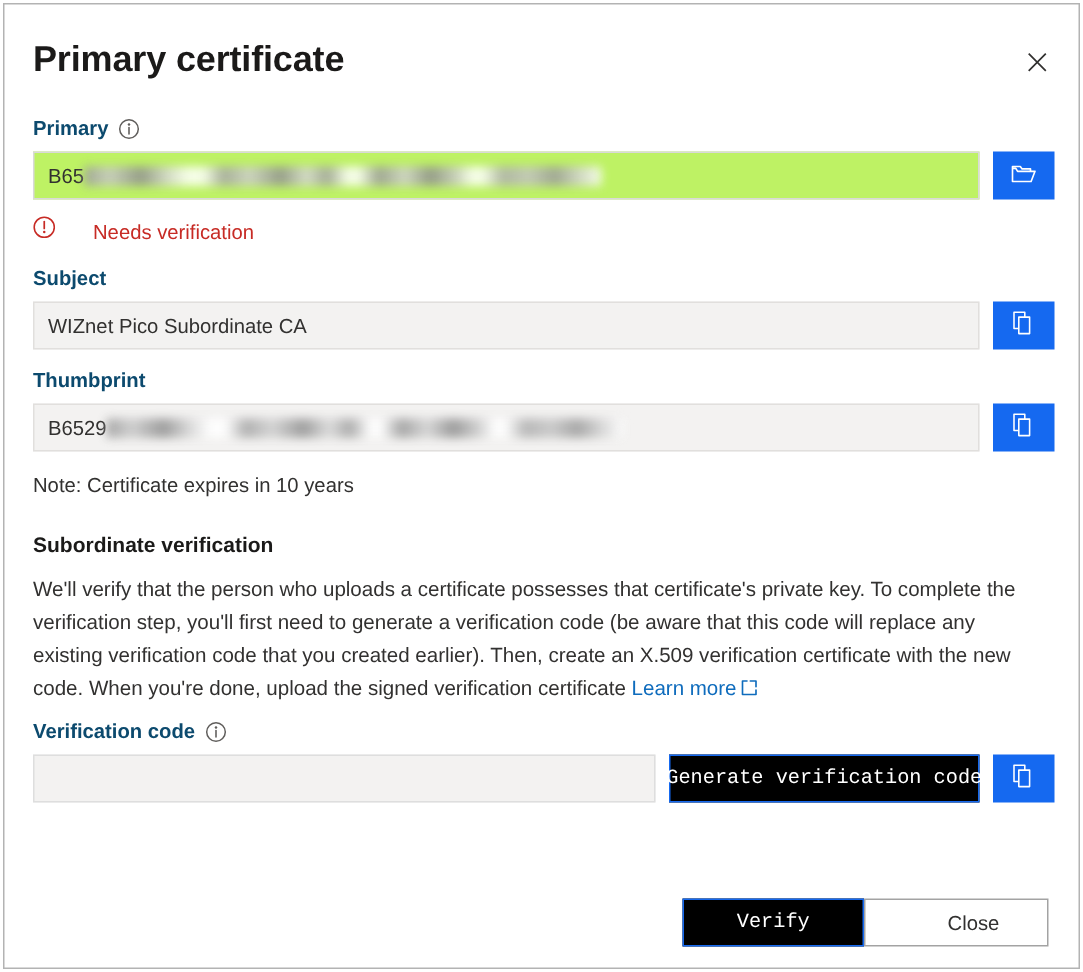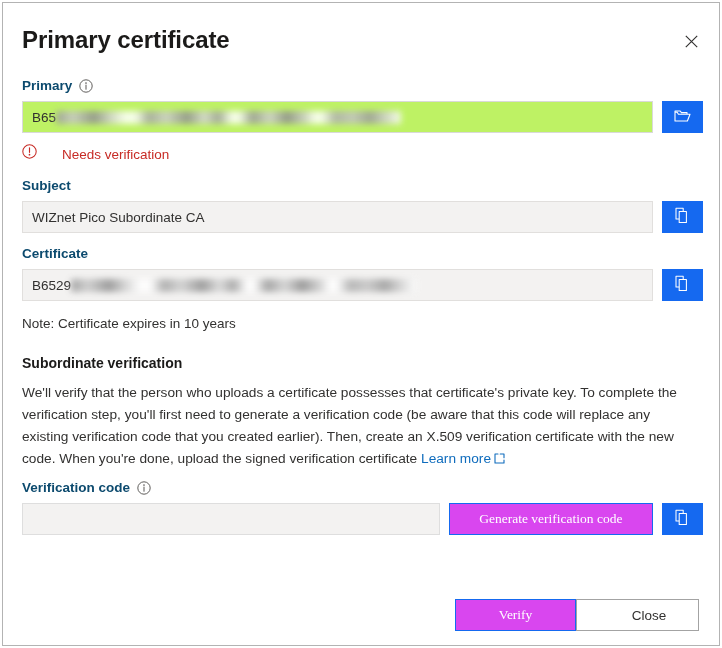--- a/index.html
+++ b/index.html
@@ -177,26 +177,26 @@
     text-decoration: none;
     cursor: pointer;
   }
   .ext-icon {
     display: inline-block;
     vertical-align: -1px;
     margin-left: 3px;
   }
 
   .primary-btn {
-    background: #d946ef;
+    background: #000000;
     color: #ffffff;
     border: 1px solid #1569f0;
     height: 32px;
     font-size: 13.5px;
-    font-family: Liberation Serif, serif;
+    font-family: Liberation Mono, monospace;
     cursor: pointer;
     padding: 0 14px;
     display: inline-flex;
     align-items: center;
     justify-content: center;
     white-space: nowrap;
   }
 
   .secondary-btn {
     background: #ffffff;
@@ -286,21 +286,21 @@
             <svg width="16" height="17" viewBox="0 0 16 17">
               <path d="M1 1.2 L8.2 1.2 L8.2 12 L1 12 Z" fill="none" stroke="#ffffff" stroke-width="1.05" stroke-linejoin="round"></path>
               <path d="M4.2 4.4 L11.4 4.4 L11.4 15.4 L4.2 15.4 Z" fill="#1569f0" stroke="#ffffff" stroke-width="1.05" stroke-linejoin="round"></path>
             </svg>
           </span>
         </button>
       </div>
     </div>
 
     <div style="position:absolute; left:19px; top:180px; width:681px;">
-      <div class="field-label">Certificate</div>
+      <div class="field-label">Thumbprint</div>
       <div class="row" style="margin-top:6px;">
         <div class="text-input readonly" style="width:631px;">
           <span>B6529</span>
             <span class="redacted" style="width:345px;"></span>
         </div>
         <button class="icon-btn">
           <span>
             <svg width="16" height="17" viewBox="0 0 16 17">
               <path d="M1 1.2 L8.2 1.2 L8.2 12 L1 12 Z" fill="none" stroke="#ffffff" stroke-width="1.05" stroke-linejoin="round"></path>
               <path d="M4.2 4.4 L11.4 4.4 L11.4 15.4 L4.2 15.4 Z" fill="#1569f0" stroke="#ffffff" stroke-width="1.05" stroke-linejoin="round"></path>

